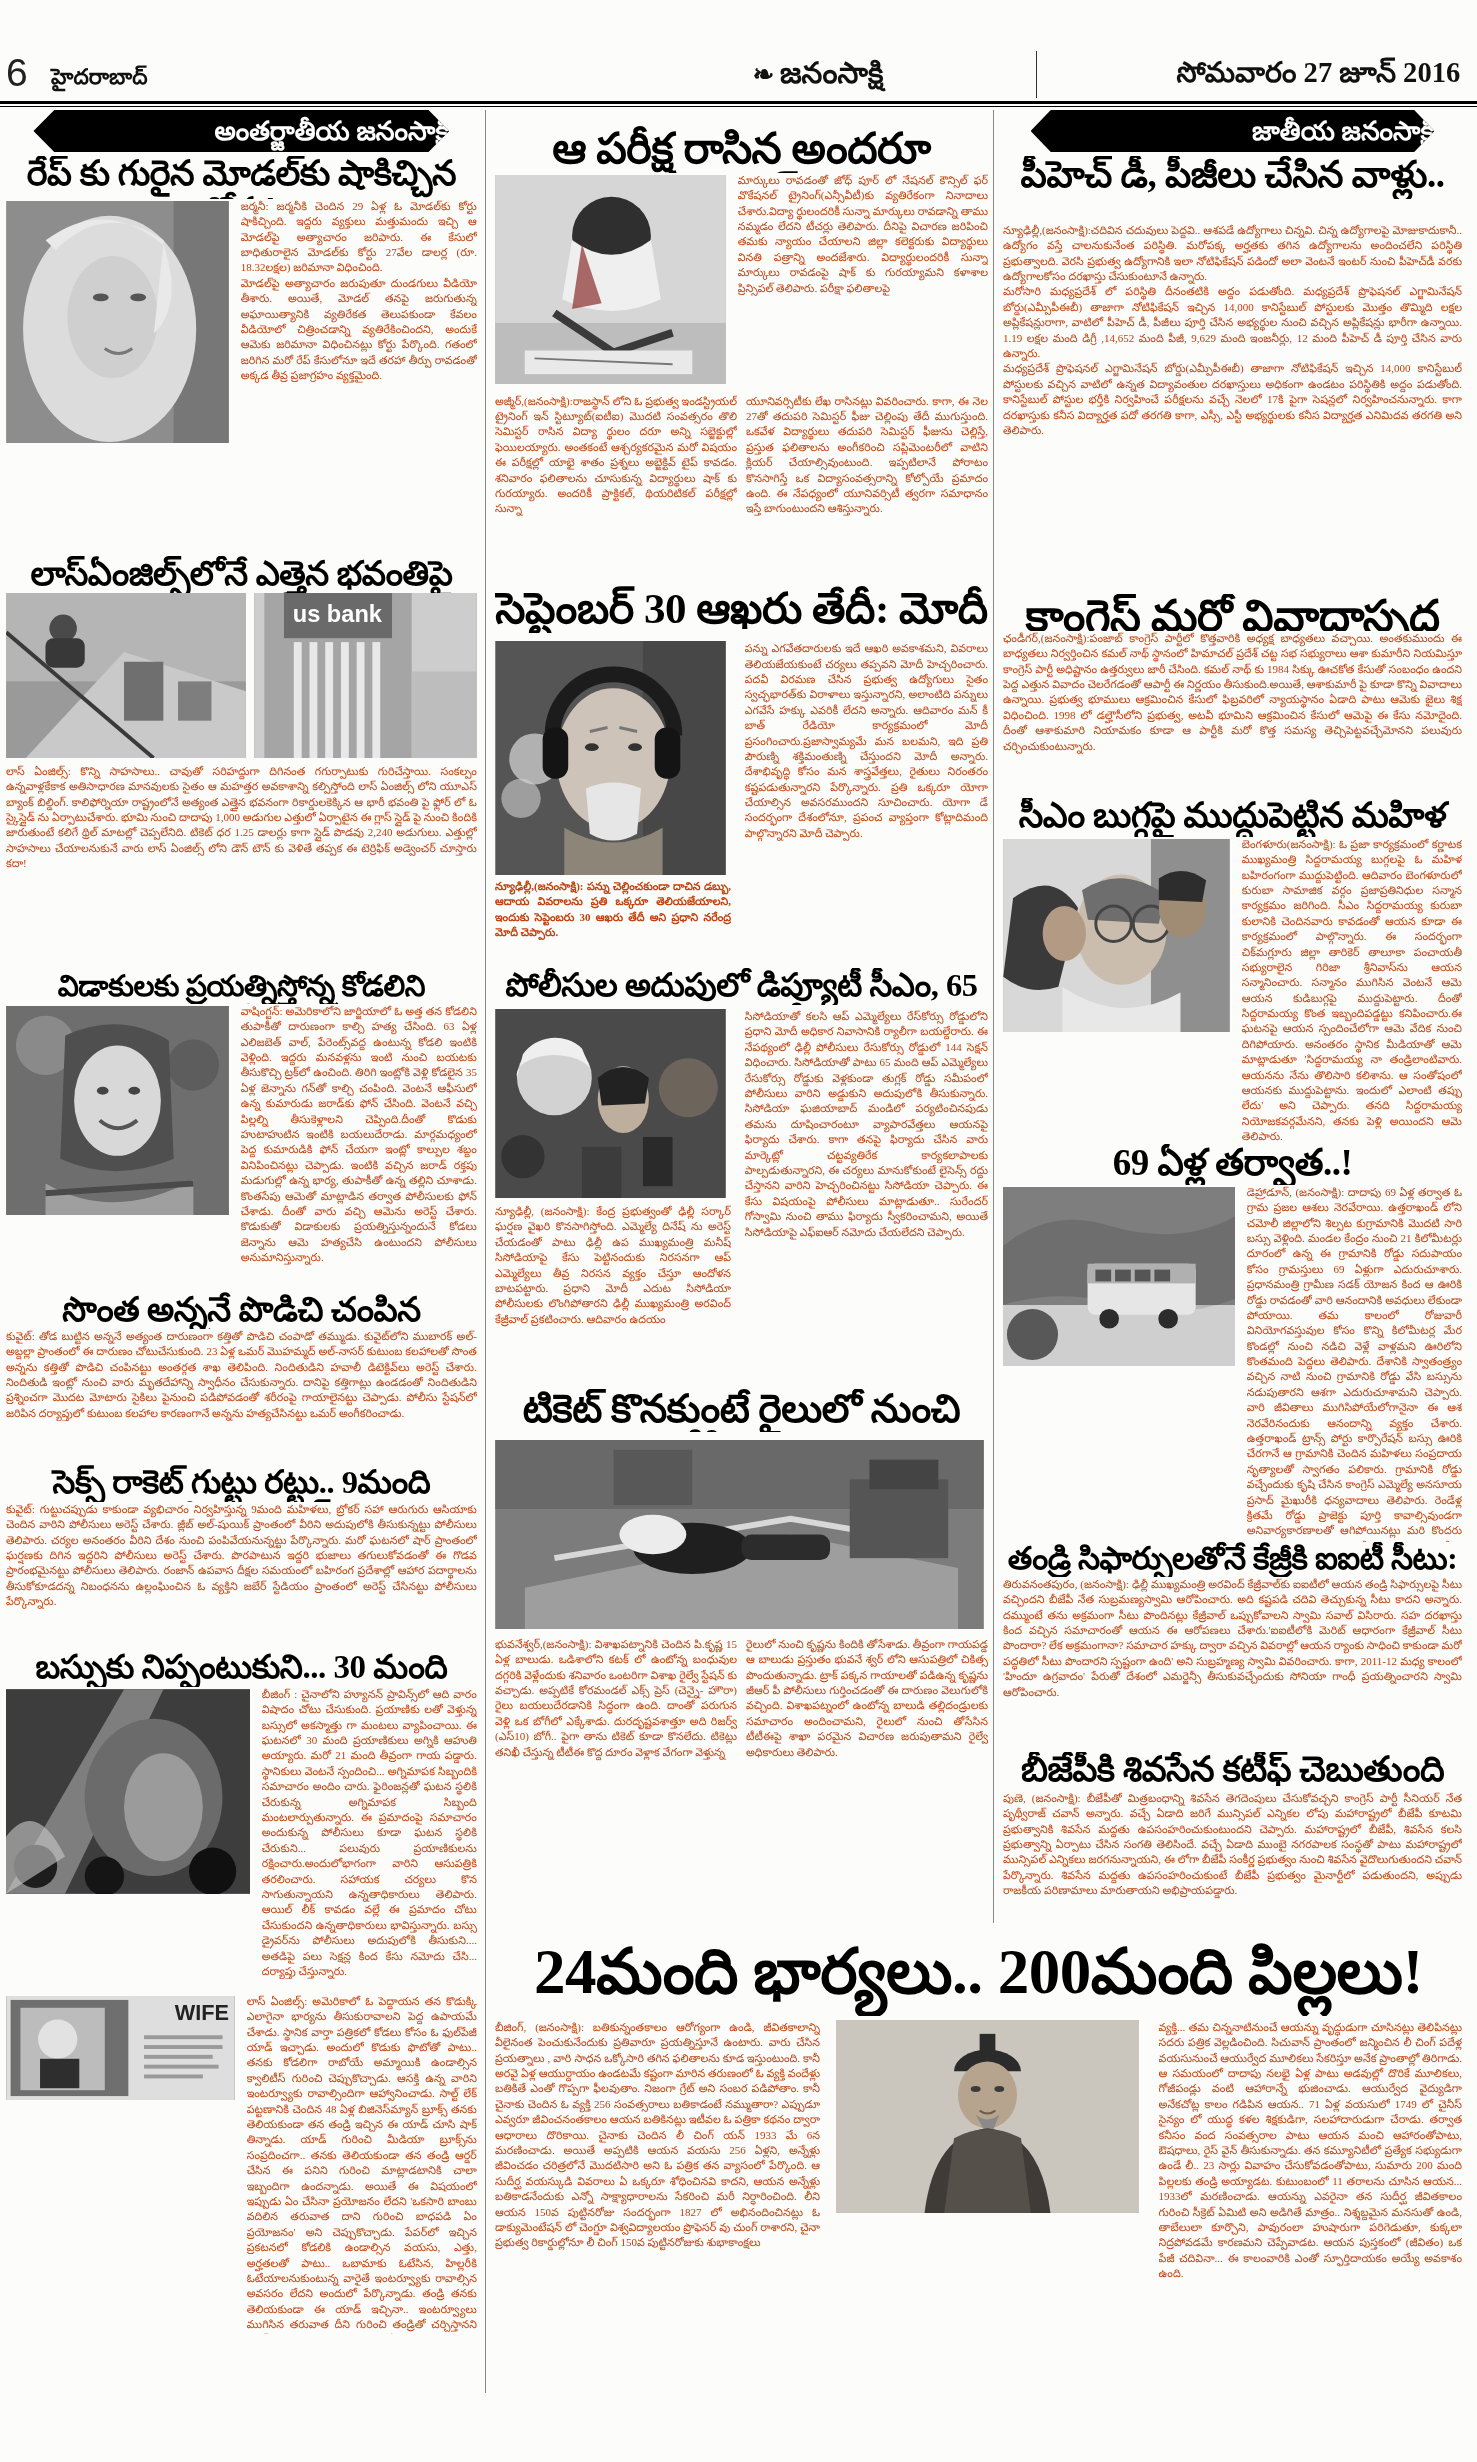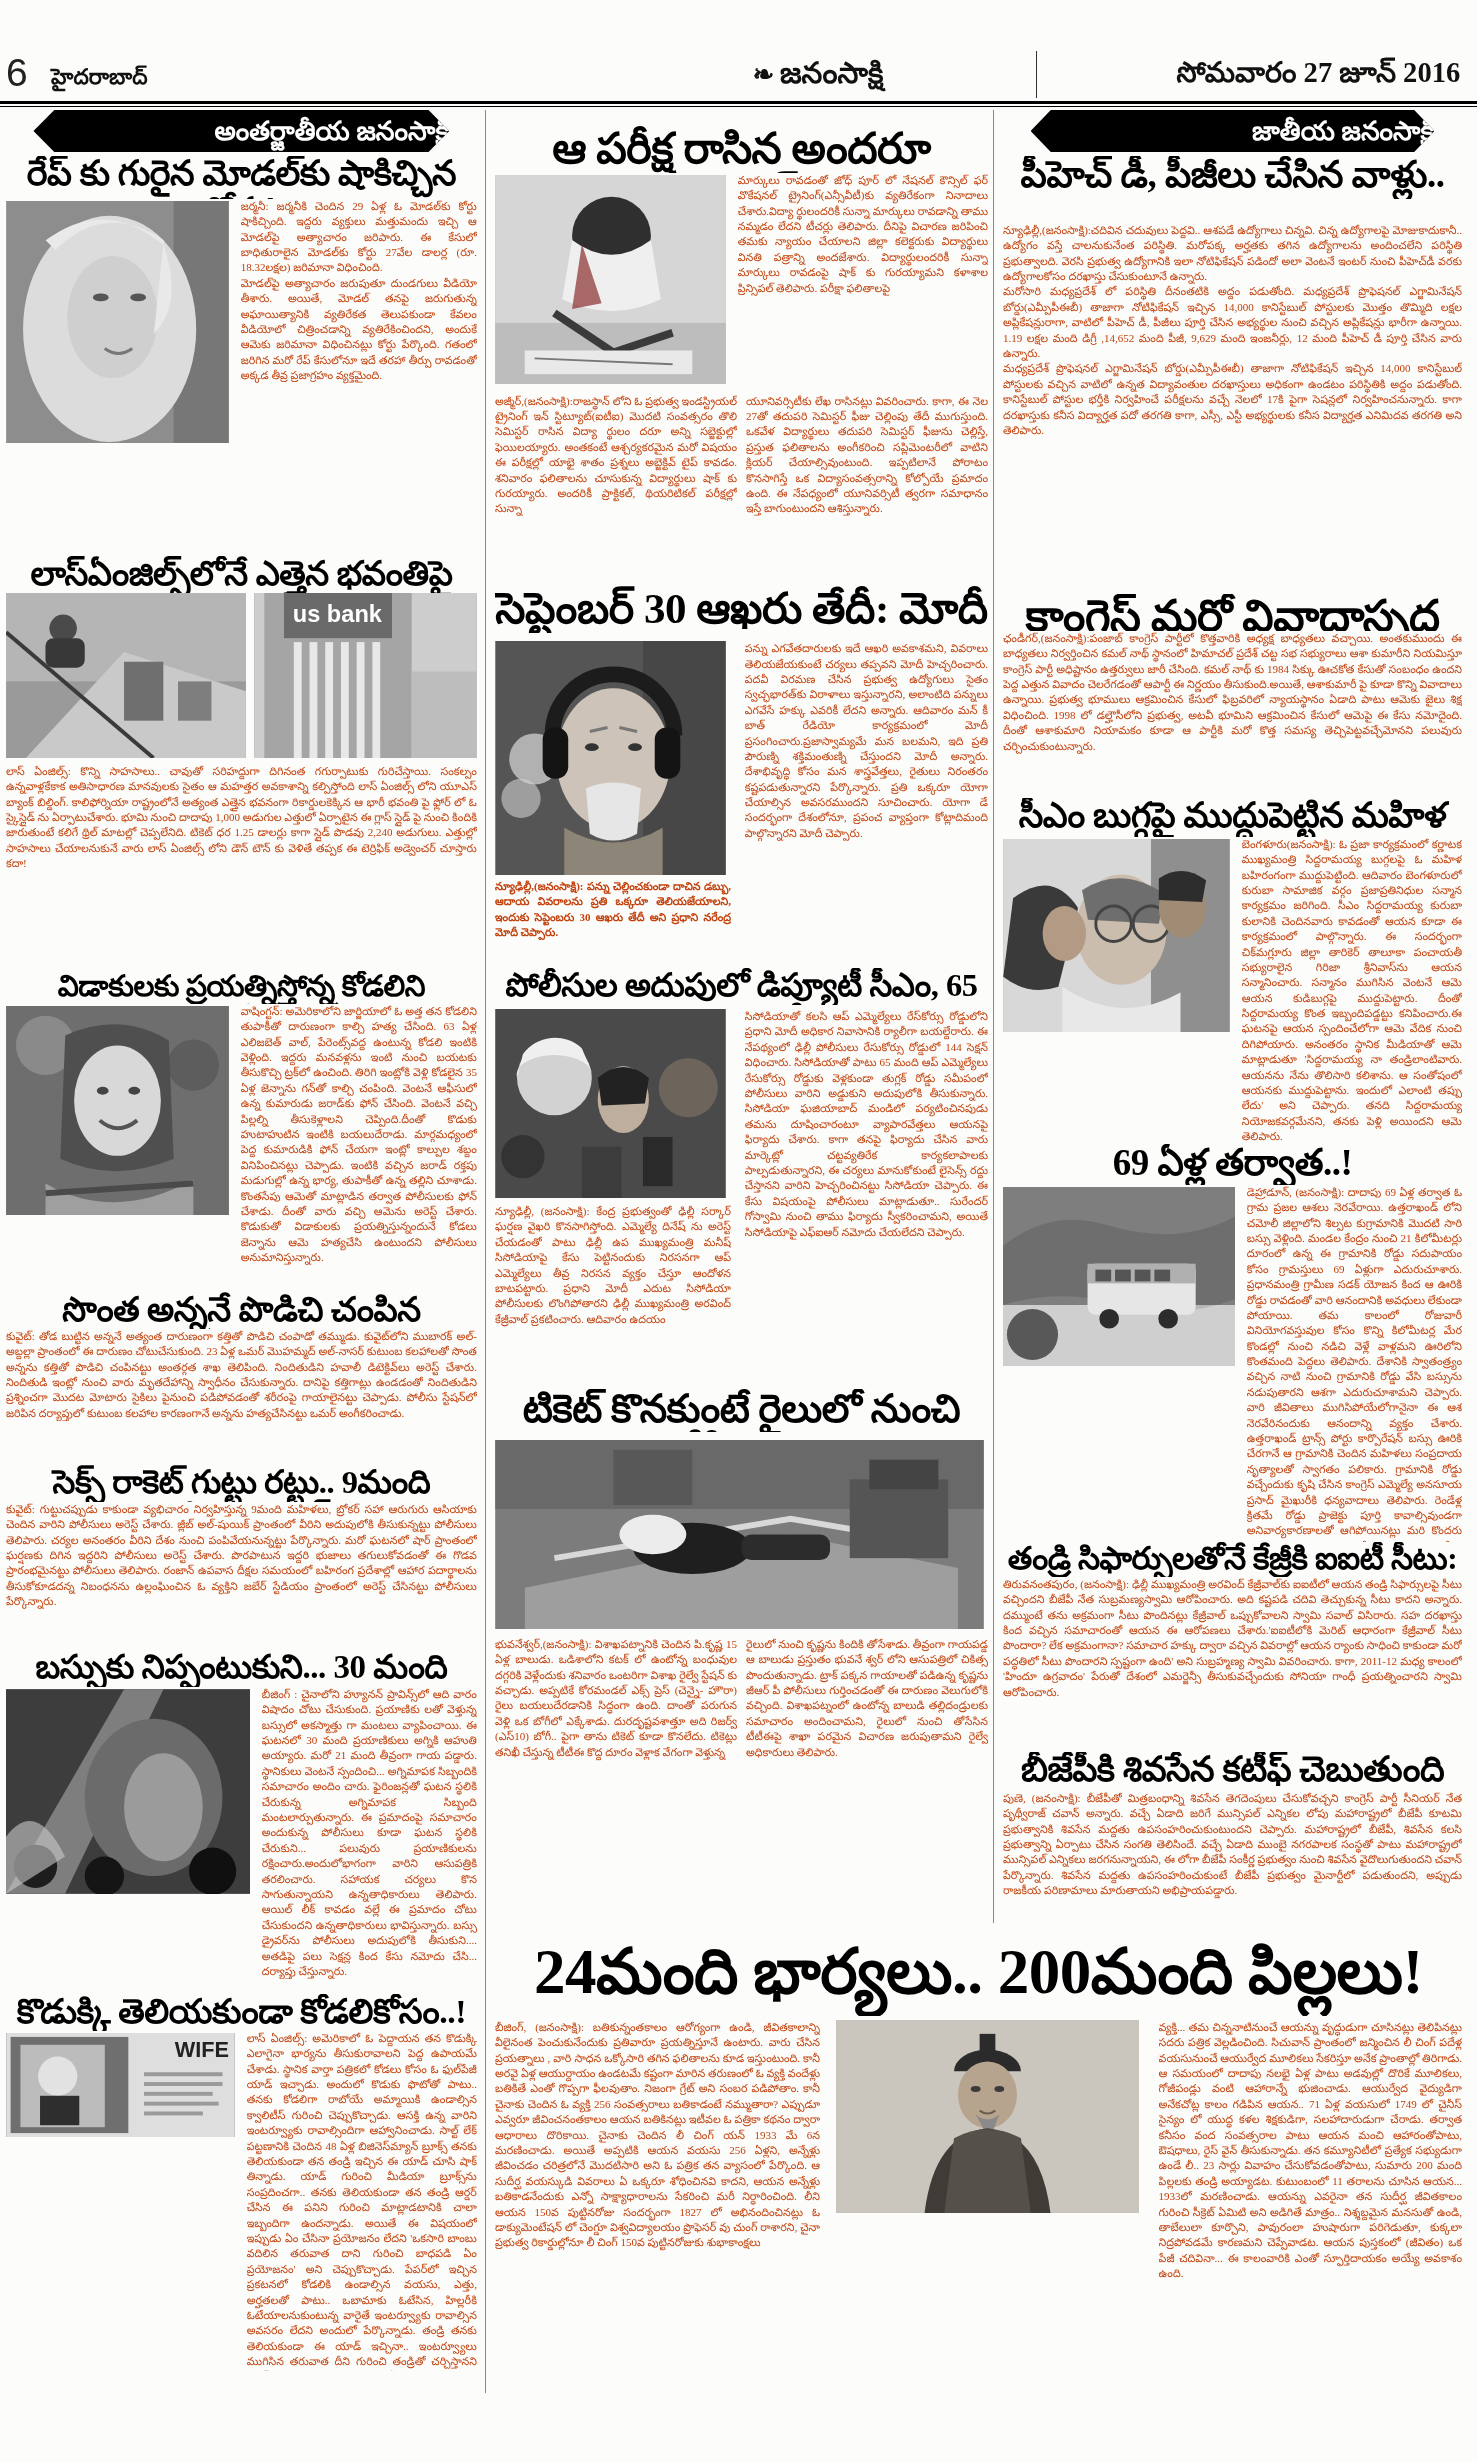--- a/index.html
+++ b/index.html
@@ -155,21 +155,20 @@
             <ellipse cx="160" cy="120" rx="40" ry="55" fill="#9b9b9b"></ellipse>
             <circle cx="30" cy="180" r="22" fill="#1d1d1d"></circle>
             <circle cx="100" cy="190" r="20" fill="#151515"></circle>
             <circle cx="210" cy="185" r="24" fill="#101010"></circle>
             <path d="M0 150 q30 -40 60 20 l-60 38 z" fill="#c9c9c9" opacity="0.6"></path>
           </svg>
       </div>
       <div class="bd"><span>బీజింగ్ : చైనాలోని హ్యూనన్ ప్రావిన్స్‌లో ఆది వారం విషాదం చోటు చేసుకుంది. ప్రయాణికు లతో వెళ్తున్న బస్సులో అకస్మాత్తు గా మంటలు వ్యాపించాయి. ఈ ఘటనలో 30 మంది ప్రయాణికులు అగ్నికి ఆహుతి అయ్యారు. మరో 21 మంది తీవ్రంగా గాయ పడ్డారు. స్థానికులు వెంటనే స్పందించి... అగ్నిమాపక సిబ్బందికి సమాచారం అందిం చారు. ఫైరింజన్లతో ఘటన స్థలికి చేరుకున్న అగ్నిమాపక సిబ్బంది మంటలార్పుతున్నారు. ఈ ప్రమాదంపై సమాచారం అందుకున్న</span> <span>పోలీసులు కూడా ఘటన స్థలికి చేరుకుని... పలువురు ప్రయాణికులను రక్షించారు.అందులోభాగంగా వారిని ఆసుపత్రికి తరలించారు. సహాయక చర్యలు కొన సాగుతున్నాయని ఉన్నతాధికారులు తెలిపారు. ఆయిల్ లీక్ కావడం వల్లే ఈ ప్రమాదం చోటు చేసుకుందని ఉన్నతాధికారులు భావిస్తున్నారు. బస్సు డ్రైవర్‌ను పోలీసులు అదుపులోకి తీసుకుని.... అతడిపై పలు సెక్షన్ల కింద కేసు నమోదు చేసి... దర్యాప్తు చేస్తున్నారు.</span></div>
     </div>
 
-    <div class="hl" style="font-size:34px;height:37px;">కొడుక్కి తెలియకుండా కోడలికోసం..!</div>
     <div class="story" style="height:340px;">
       <div class="ph fl" style="width:229px;height:104px;">
         <svg viewBox="0 0 232 106">
             <rect width="232" height="106" fill="#dedede"></rect>
             <rect x="4" y="4" width="120" height="98" fill="#6f6f6f"></rect>
             <rect x="14" y="12" width="86" height="84" fill="#bcbcbc"></rect>
             <circle cx="52" cy="44" r="20" fill="#e2e2e2"></circle>
             <rect x="34" y="64" width="40" height="30" fill="#2e2e2e"></rect>
             <g fill="#9a9a9a">
               <rect x="140" y="40" width="80" height="4"></rect>

